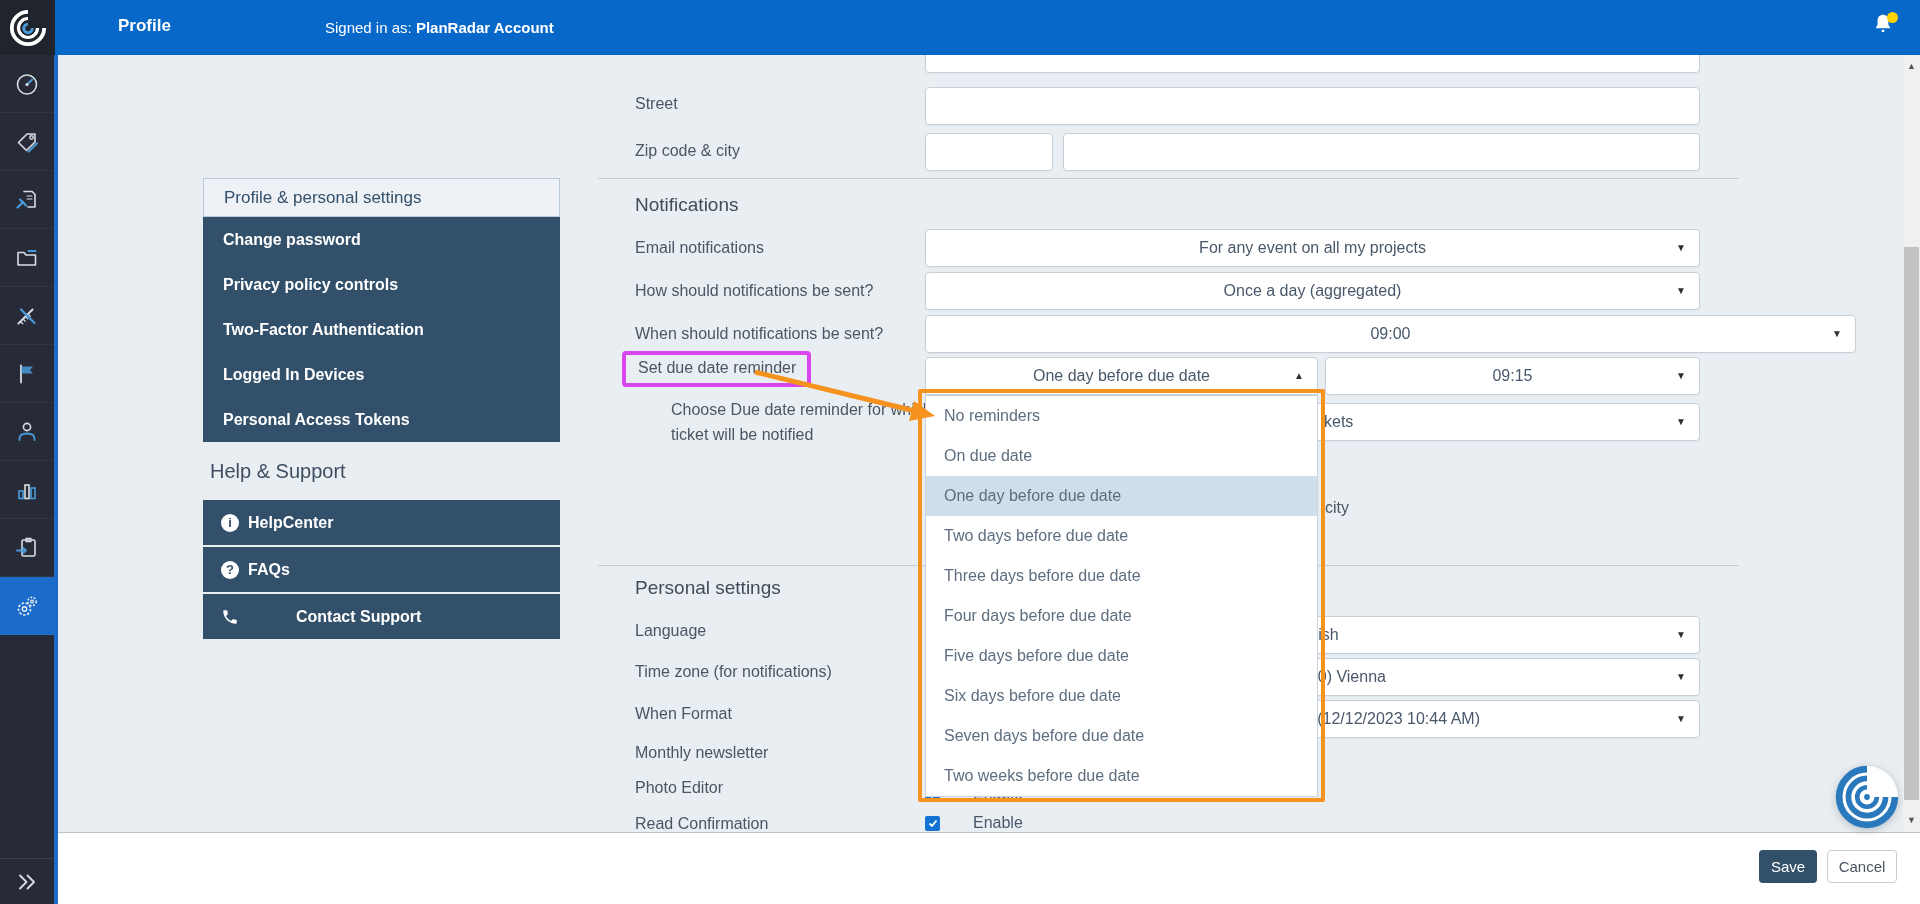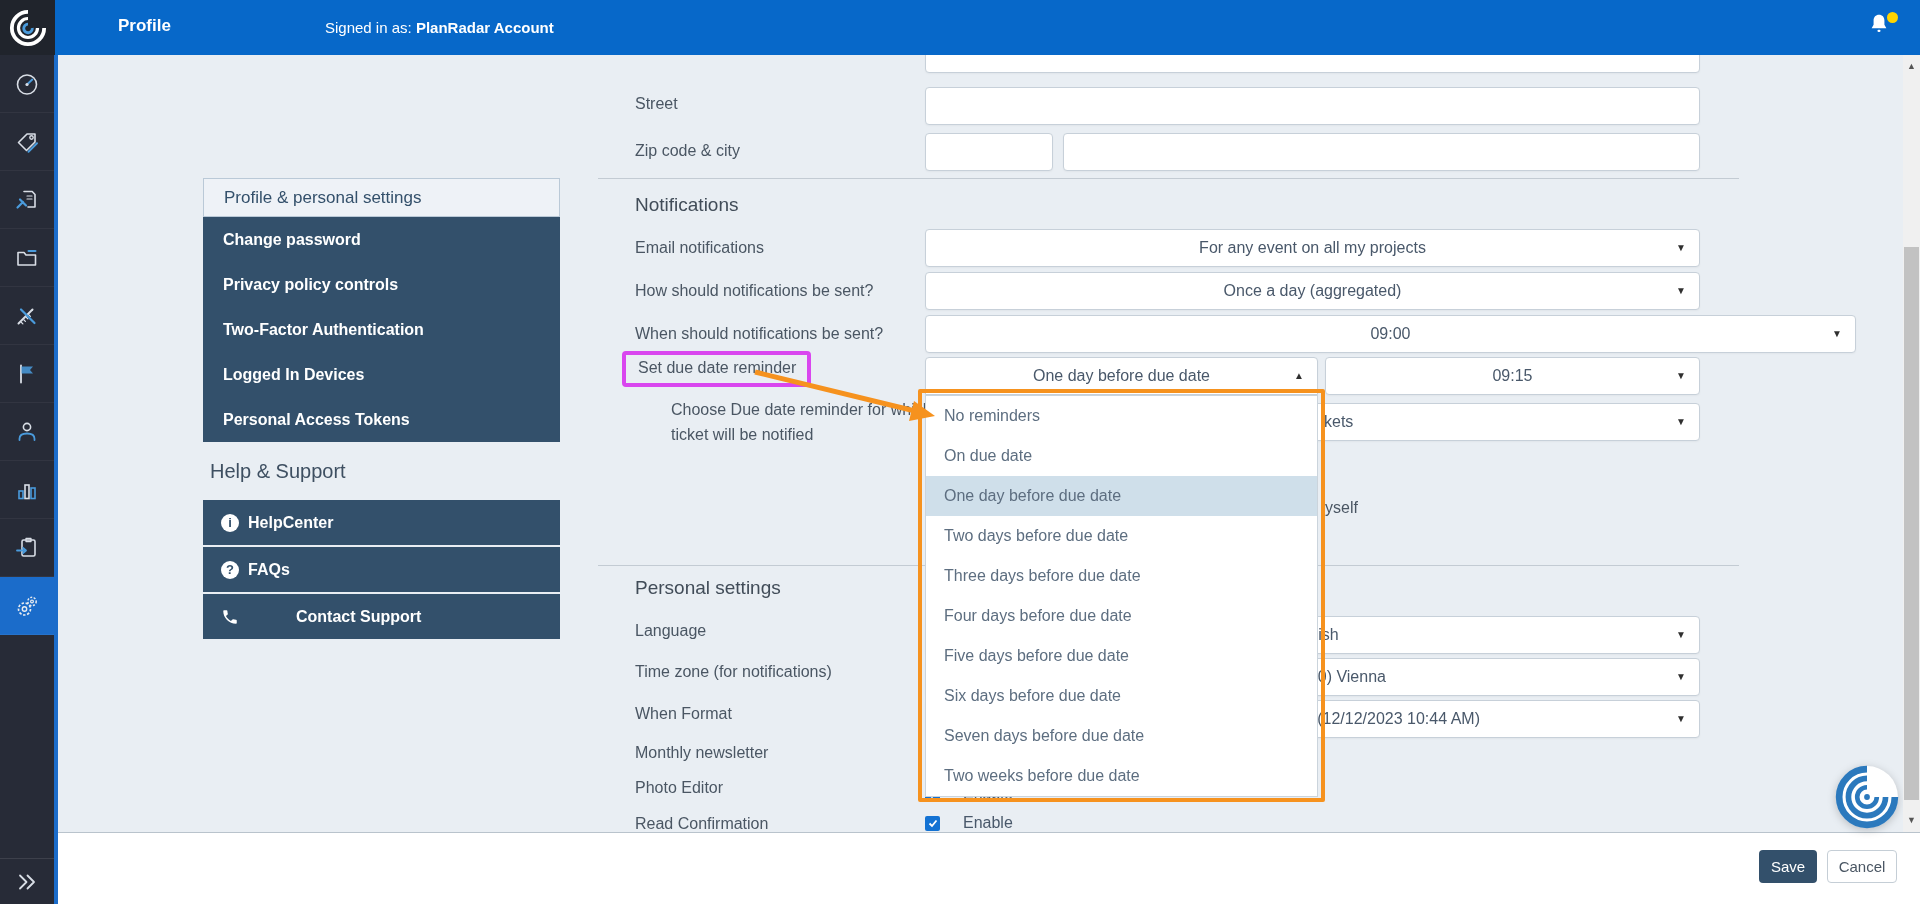--- a/index.html
+++ b/index.html
@@ -2,21 +2,21 @@
 <html><head>
 <meta charset="utf-8">
 <style>
   * { margin:0; padding:0; box-sizing:border-box; }
   html,body { background:#d8dde2; }
   body { font-family:"Liberation Sans", sans-serif; }
   #frame { position:relative; width:1920px; height:904px; overflow:hidden; background:#e9eef3; }
   .abs { position:absolute; }
 
   
-  #topbar { left:0; top:0; width:1920px; height:55px; background:#0768c9; z-index:40; }
+  #topbar { left:0; top:0; width:1920px; height:55px; background:#0768c9; z-index:40;text-align:center; }
   #logo-tile { left:0; top:0; width:55px; height:55px; background:#20242c; display:flex; align-items:center; justify-content:center; }
   .topbar-title { left:118px; top:16px; color:#fff; font-size:17px; font-weight:bold; }
   .signed-in { left:325px; top:19px; color:#fff; font-size:15px; }
   .signed-in b { font-weight:bold; }
   #bell-wrap { left:1866px; top:11px; width:34px; height:34px; }
   #bell-dot { position:absolute; left:21px; top:1px; width:11px; height:11px; border-radius:50%; background:#ffd400; }
 
   
   #sidebar { left:0; top:55px; width:58px; height:849px; background:#272b37; border-right:4px solid #1b6cca; z-index:35; }
   .nav-cell { width:54px; height:58px; display:flex; align-items:center; justify-content:center; border-bottom:1px solid rgba(255,255,255,0.05); cursor:pointer; }
@@ -50,21 +50,21 @@
   .divider { height:1px; background:#c3cbd3; }
 
   
   #due-dropdown-list { left:925px; top:395px; width:393px; height:402px; background:#fff; border:1px solid #cbd4dc; z-index:30; display:flex; flex-direction:column; }
   .dd-option { flex:1 1 auto; display:flex; align-items:center; padding-left:18px; font-size:16px; color:#5d6e80; cursor:pointer; }
   .dd-option.selected { background:#cfdfea; }
   #orange-frame { left:918px; top:389px; width:407px; height:413px; border:4px solid #f6921e; border-radius:2px; z-index:31; pointer-events:none; }
   #due-label-box { left:622px; top:351px; border:4px solid #d946ef; border-radius:4px; padding:4px 11px 6px 12px; z-index:32; background:transparent; }
 
   .checkbox { width:15px; height:15px; background:#1372d3; border-radius:2px; display:inline-flex; align-items:center; justify-content:center; cursor:pointer; }
-  .check-row { display:flex; align-items:center; gap:23px; }
+  .check-row { display:flex; align-items:center; gap:33px; }
   .check-label { font-size:16px; color:#49586a; }
 
   
   #footer { left:0; top:832px; width:1920px; height:72px; background:#fff; border-top:1px solid #b9c3cc; z-index:10; }
   #save-btn { left:1759px; top:850px; width:58px; height:33px; background:#33506b; color:#fff; font-size:15px; border:none; border-radius:4px; cursor:pointer; z-index:11; font-family:"Liberation Sans",sans-serif; }
   #cancel-btn { left:1827px; top:850px; width:70px; height:33px; background:#fff; color:#4a5663; font-size:15px; border:1px solid #c5ced6; border-radius:4px; cursor:pointer; z-index:11; font-family:"Liberation Sans",sans-serif; }
   #bottom-logo { left:1834px; top:764px; width:66px; height:66px; z-index:11; filter:drop-shadow(0 2px 4px rgba(0,0,0,0.2)); }
 </style>
 </head>
 <body>
@@ -227,21 +227,21 @@
     <polygon points="190,60 164,65 169,45" fill="#f6921e"></polygon>
   </svg>
 
   <div class="abs form-label" style="left:635px; top:397px; line-height:25px;margin-left:36px;">
     <div>Choose Due date reminder for which</div>
     <div>ticket will be notified</div>
   </div>
   <div class="abs select caret-down" style="left:925px; top:403px; width:775px; height:38px; z-index:2; text-align:left;">
     <span class="abs" style="left:398px; top:0;">kets</span>
   </div>
-  <div class="abs form-label" style="left:1325px; top:499px; z-index:2;">yself</div>
+  <div class="abs form-label" style="left:1325px; top:499px; z-index:2;">city</div>
 
   <div id="due-dropdown-list" class="abs">
     <div class="dd-option">No reminders</div>
     <div class="dd-option">On due date</div>
     <div class="dd-option selected">One day before due date</div>
     <div class="dd-option">Two days before due date</div>
     <div class="dd-option">Three days before due date</div>
     <div class="dd-option">Four days before due date</div>
     <div class="dd-option">Five days before due date</div>
     <div class="dd-option">Six days before due date</div>

